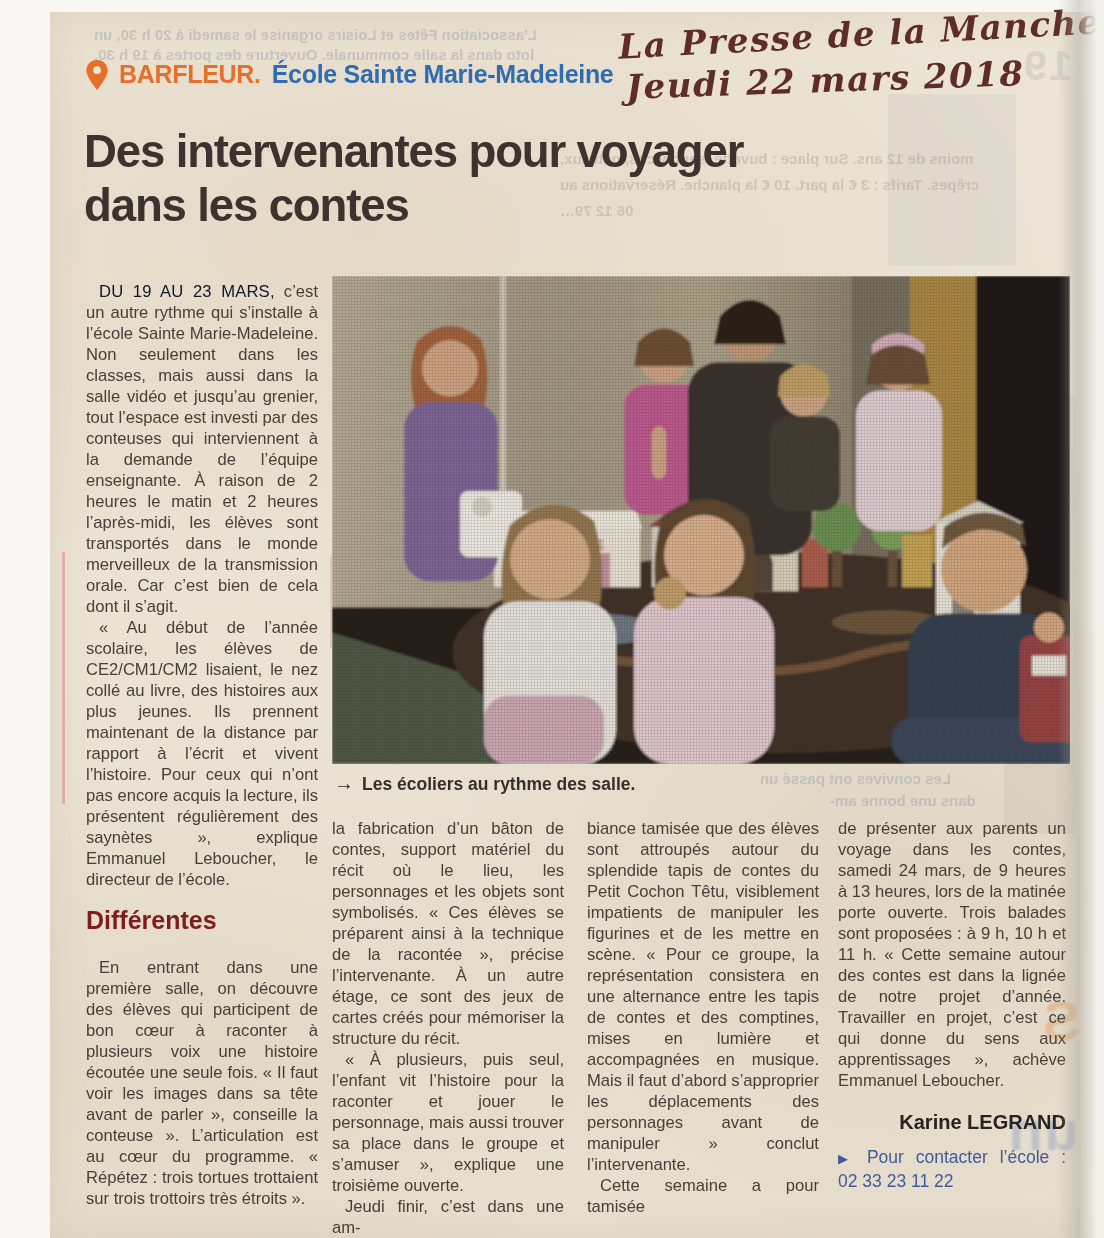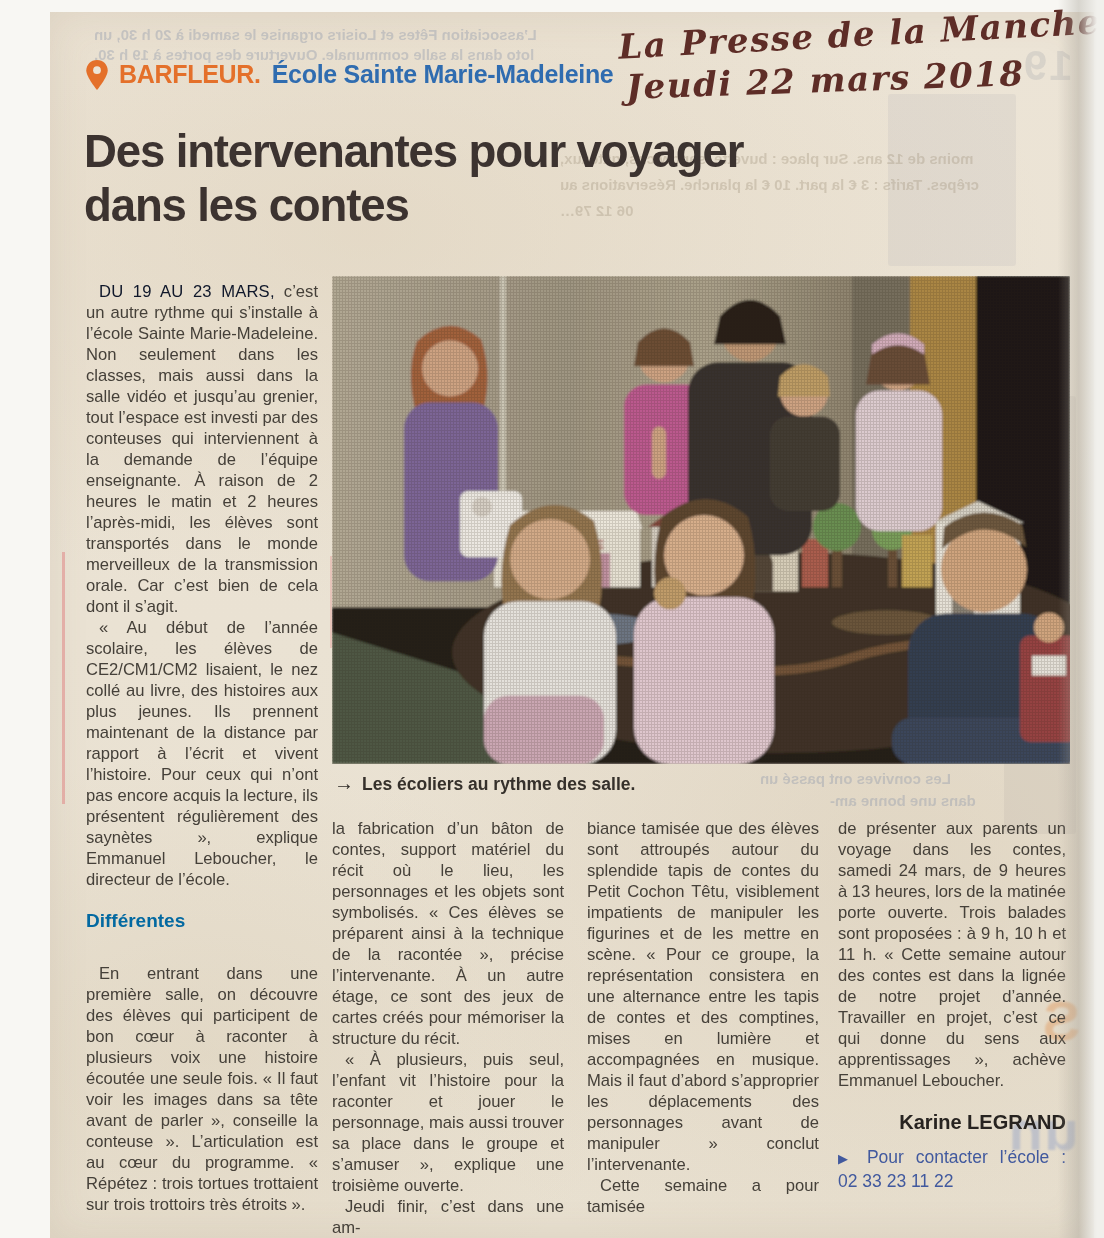--- a/index.html
+++ b/index.html
@@ -59,21 +59,21 @@
 
   
   .col{position:absolute;width:232px;}
   .col p{margin:0;text-align:justify;font-size:16.6px;line-height:21px;color:#454039;}
   .col p.indent{text-indent:13px;}
   .col1{left:86px;top:281px;}
   .col2{left:332px;top:818px;}
   .col3{left:558px;top:818px;margin-left:29px;}
   .col4{left:838px;top:818px;width:228px;}
   .lead{font-weight:normal;letter-spacing:.2px;color:#0f172a;}
-  .subhead{margin:16px 0 28px 0;font-size:19px;line-height:29px;font-weight:bold;color:#0369a1;}
+  .subhead{margin:16px 0 22px 0;font-size:25px;line-height:29px;font-weight:bold;color:#7f1d1d;}
   .byline{margin-top:20px;text-align:right;font-size:20px;font-weight:bold;color:#272320;}
   .contact{margin-top:12px;color:#41599e;font-size:17.5px;line-height:23px;}
   .contact-l1{text-align:justify;text-align-last:justify;}
   .contact-l1 .tri{font-size:13px;}
   .contact-l2{text-align:left;}
 </style>
 </head>
 <body>
 
 <div class="page">

